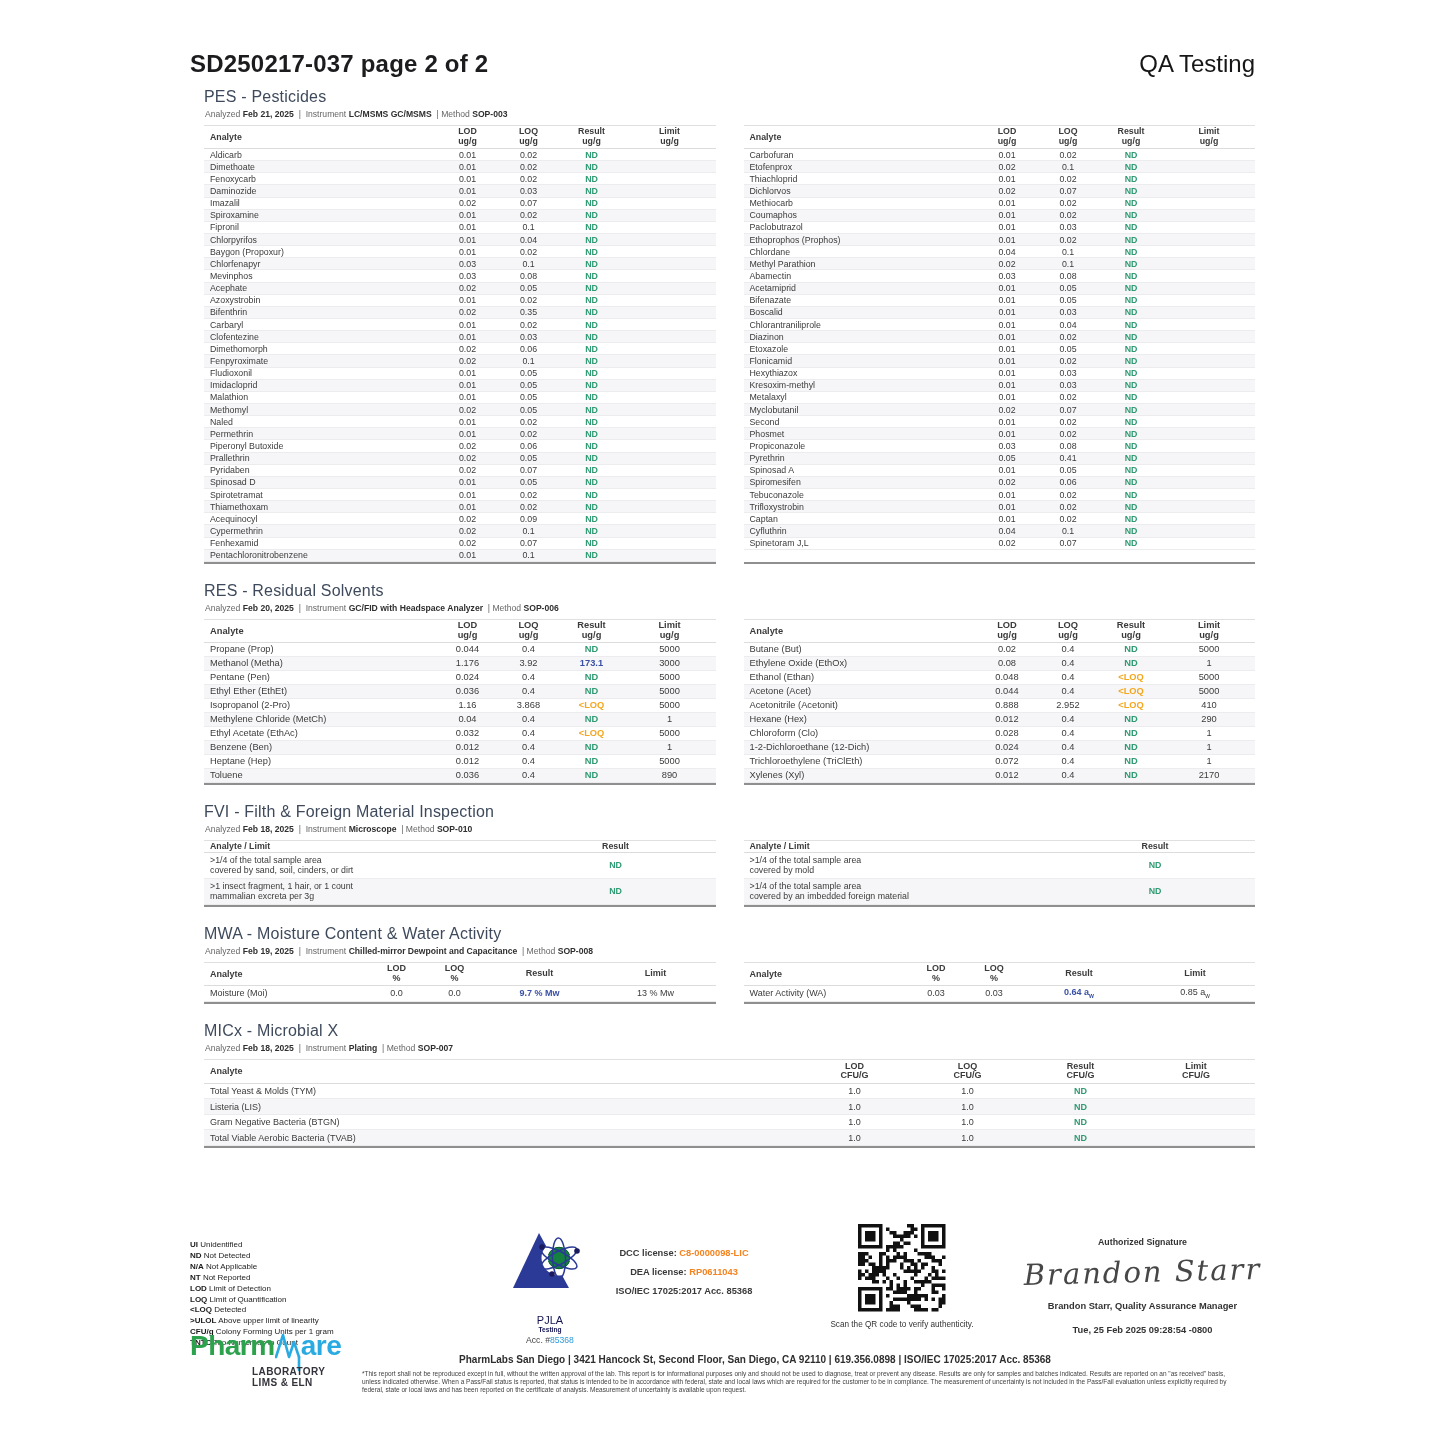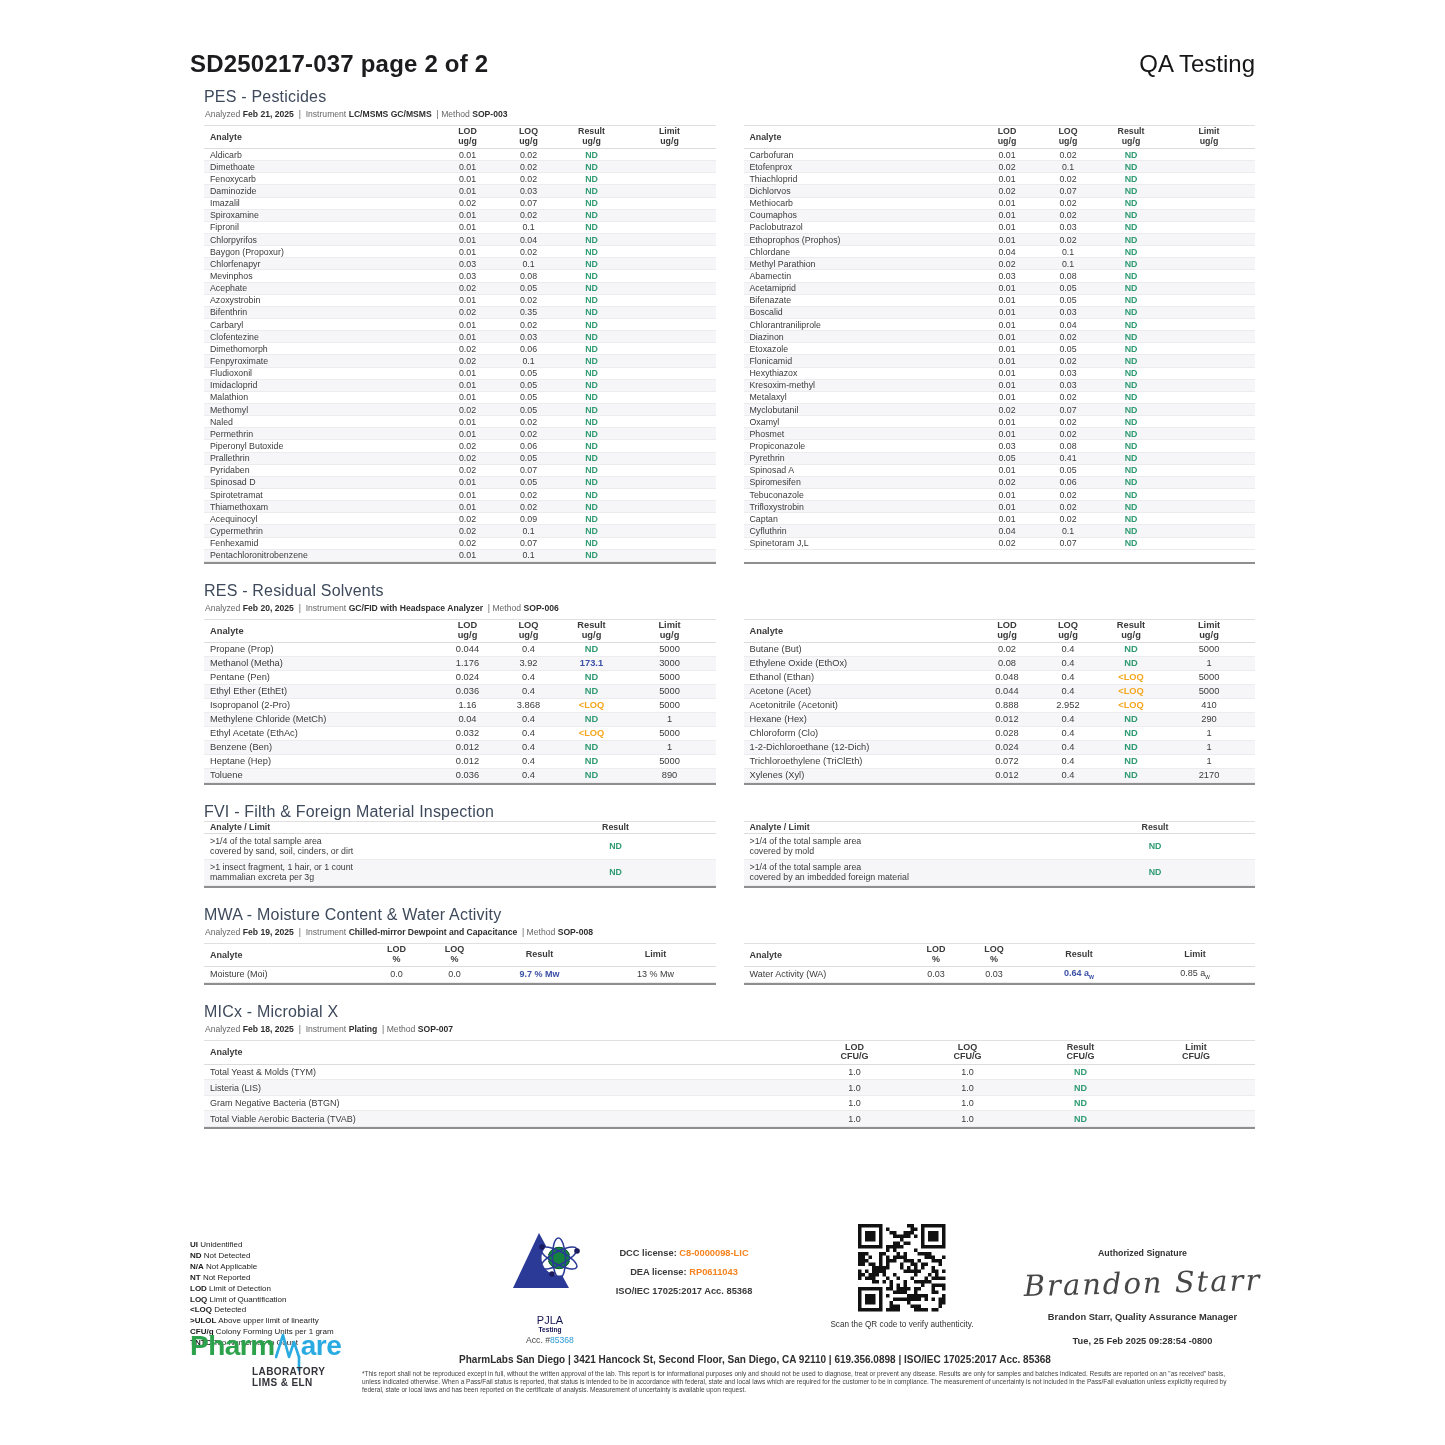--- a/index.html
+++ b/index.html
@@ -57,21 +57,21 @@
   .legend .abbr{font-weight:700;color:#1c1c1c}
   .pjla{position:absolute;left:492px;top:-2px;width:116px;text-align:center}
   .pjla-name{font-size:11px;font-weight:400;color:#141452;margin-top:18px}
   .pjla-sub{font-size:6.6px;font-weight:700;color:#141452}
   .pjla-acc{font-size:8.6px;color:#444;margin-top:2px}
   .acc-num{color:#2E9BD9}
   .licenses{position:absolute;left:564px;top:12px;width:240px;text-align:center;font-size:9.3px;font-weight:700;color:#3a3a3a;line-height:19px}
   .lic-val{color:#F5831F}
   .qr-wrap{position:absolute;left:822px;top:-8px;width:160px;text-align:center}
   .qr-caption{font-size:8.2px;color:#333;margin-top:4px}
-  .sig{position:absolute;left:1020px;top:16px;width:245px;text-align:center}
+  .sig{position:absolute;left:1020px;top:5px;width:245px;text-align:center}
   .sig-label{font-size:8.8px;font-weight:700;color:#333}
   .sig-script{font-family:"DejaVu Serif",serif;font-style:italic;font-size:29px;color:#474747;margin-top:8px;letter-spacing:2px;transform:rotate(-1.5deg)}
   .sig-name{font-size:9.3px;font-weight:700;color:#333;margin-top:12px}
   .sig-date{font-size:9.3px;font-weight:700;color:#333;margin-top:14px}
   .brand{position:absolute;left:190px;top:98px;width:160px}
   .brand-line{display:flex;align-items:flex-start}
   .b1{font-size:28px;font-weight:700;color:#2CA24C;letter-spacing:-.5px}
   .b2{font-size:28px;font-weight:700;color:#29ABE2;letter-spacing:-.5px}
   .brand-tag{font-size:10px;font-weight:700;color:#33333b;letter-spacing:.4px;margin-left:62px;margin-top:-6px}
   .address{position:absolute;left:280px;top:122px;width:950px;text-align:center;font-size:10px;font-weight:700;color:#2e2e2e}
@@ -517,21 +517,21 @@
               <div class="c-lim"></div>
             </div>
             <div class="tr alt">
               <div class="c-an">Myclobutanil</div>
               <div class="c-lod">0.02</div>
               <div class="c-loq">0.07</div>
               <div class="c-res res-nd">ND</div>
               <div class="c-lim"></div>
             </div>
             <div class="tr">
-              <div class="c-an">Oxamyl</div>
+              <div class="c-an">Second</div>
               <div class="c-lod">0.01</div>
               <div class="c-loq">0.02</div>
               <div class="c-res res-nd">ND</div>
               <div class="c-lim"></div>
             </div>
             <div class="tr alt">
               <div class="c-an">Phosmet</div>
               <div class="c-lod">0.01</div>
               <div class="c-loq">0.02</div>
               <div class="c-res res-nd">ND</div>
@@ -786,20 +786,21 @@
               <div class="c-lod">0.012</div>
               <div class="c-loq">0.4</div>
               <div class="c-res res-nd">ND</div>
               <div class="c-lim">2170</div>
             </div>
           </div>
         </div>
       </section>
     <section class="sect fvi">
         <h2 class="sect-title">FVI - Filth &amp; Foreign Material Inspection</h2>
+        <div class="meta">Analyzed <b>Feb 18, 2025</b>&nbsp; | &nbsp;Instrument <b>Microscope</b>&nbsp; | Method <b>SOP-010</b></div>
         <div class="tbl">
           <div class="half">
             <div class="tr th">
               <div class="c-an">Analyte / Limit</div>
               <div class="c-res">Result</div>
             </div>
             <div class="tr">
               <div class="c-an">
                 <div>&gt;1/4 of the total sample area</div>
                 <div>covered by sand, soil, cinders, or dirt</div>

